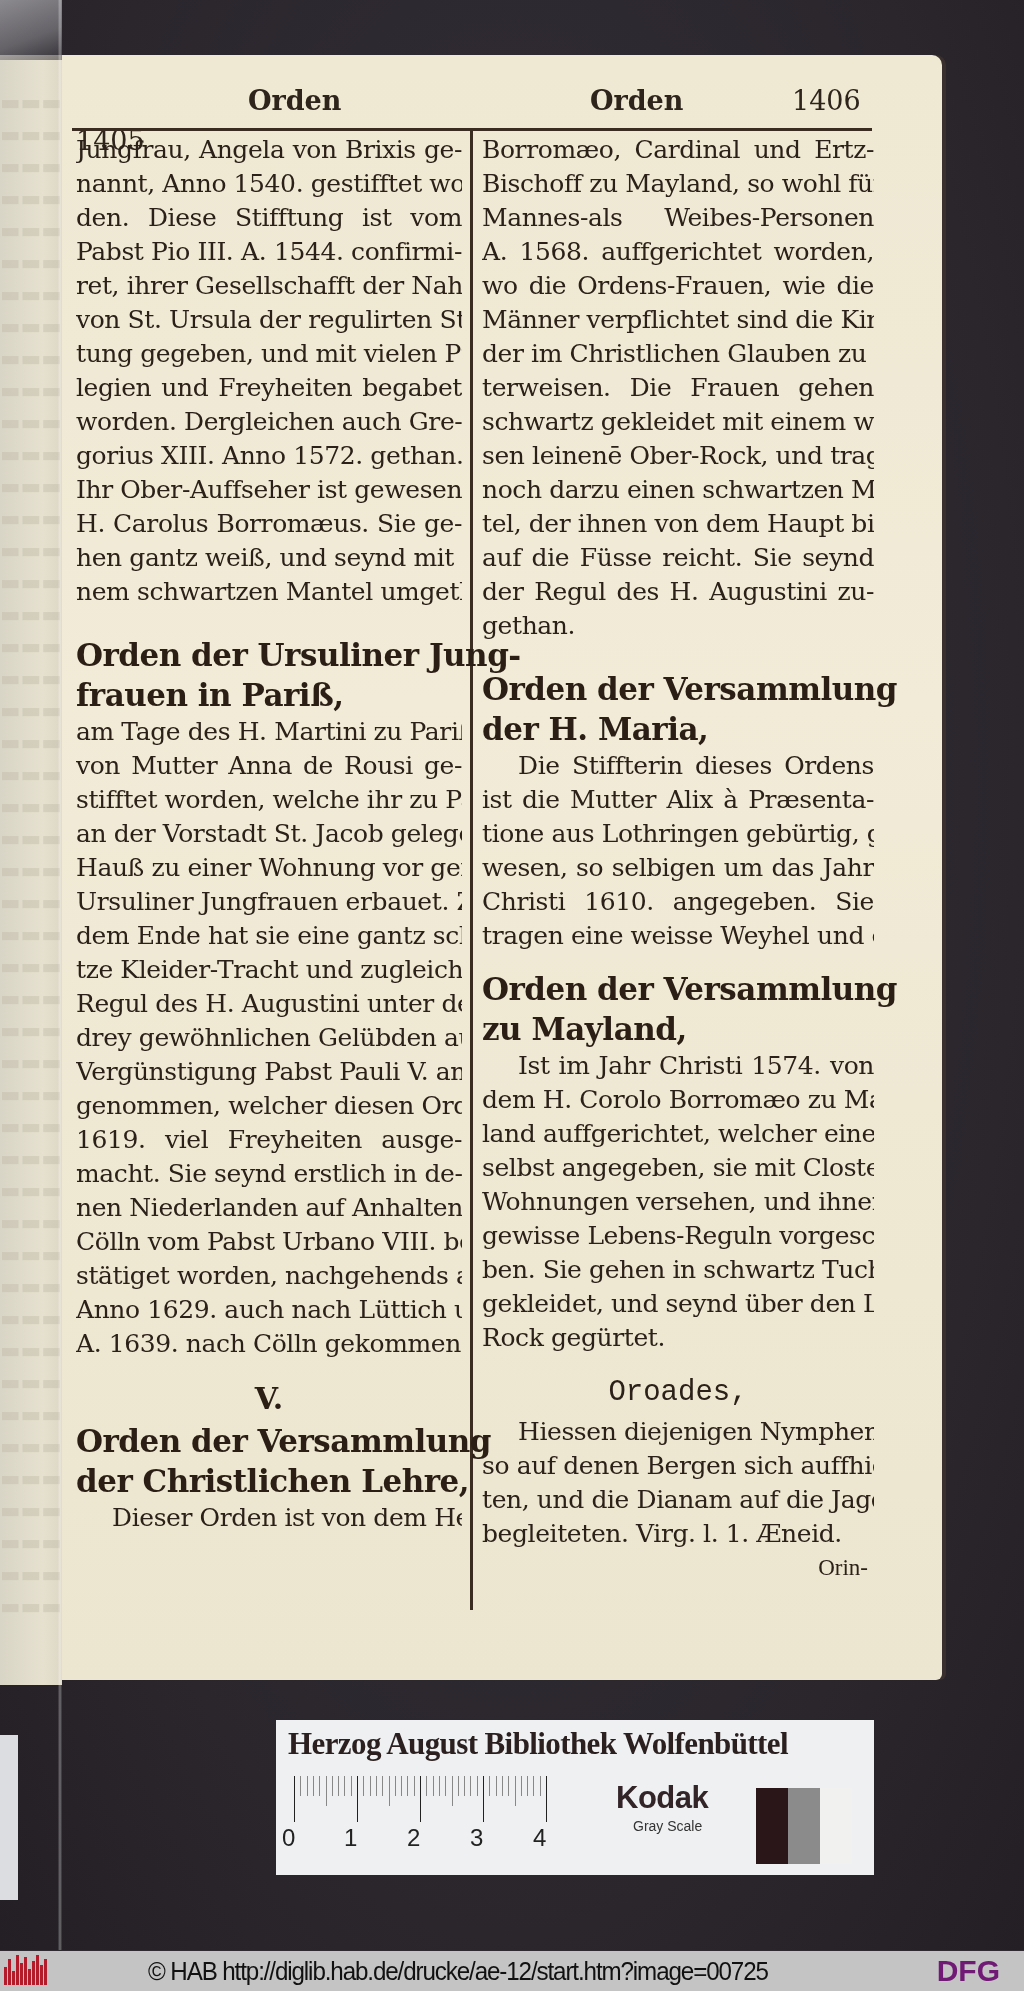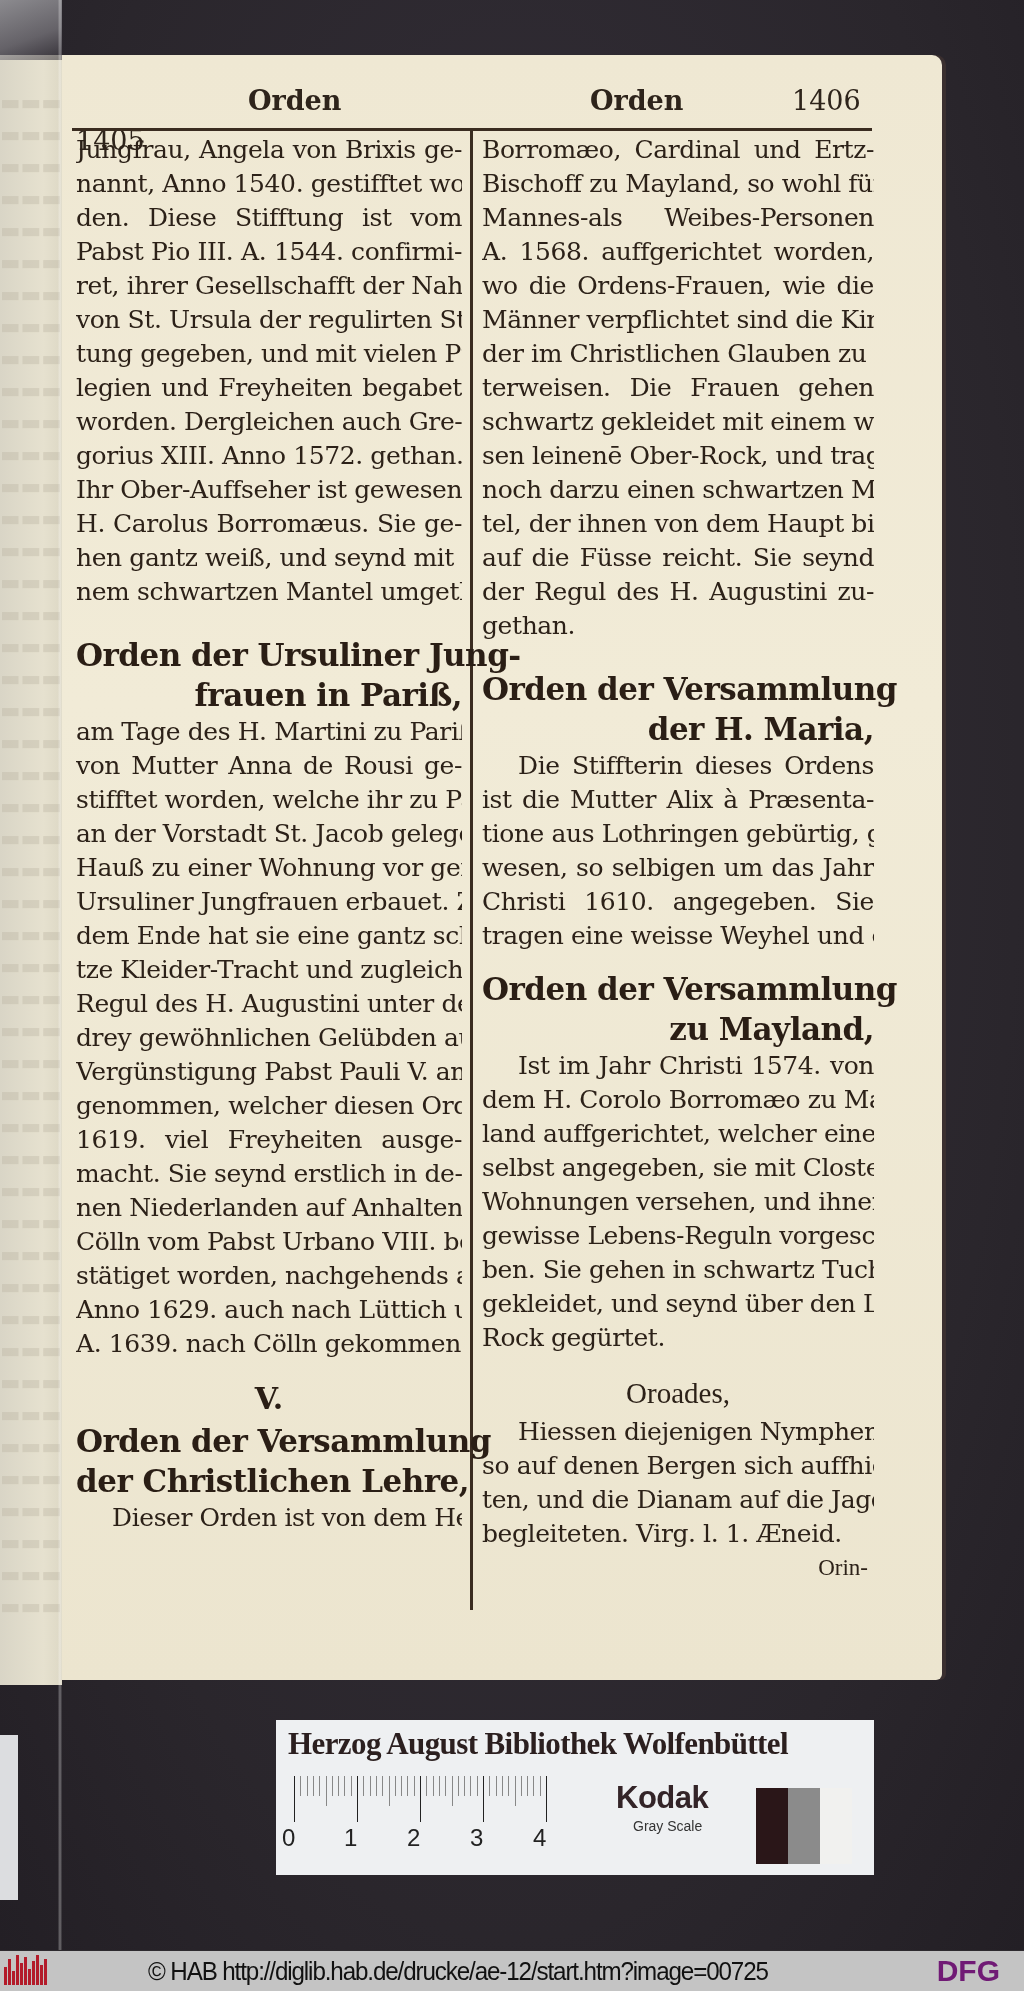--- a/index.html
+++ b/index.html
@@ -68,30 +68,30 @@
     .col-right { left: 420px; width: 392px; }
     .line {
       white-space: nowrap; text-align: justify; text-align-last: justify;
       height: 34px; overflow: hidden; letter-spacing: -0.4px;
     }
     .line.last { text-align-last: left; }
     .line.indent { padding-left: 36px; }
     .heading {
       font-family: "DejaVu Serif", serif; font-weight: bold;
       font-size: 31px; line-height: 40px; color: #2a1e15;
-      white-space: nowrap; text-align: right; letter-spacing: -0.5px;
+      white-space: nowrap; text-align: left; letter-spacing: -0.5px;
     }
     .heading.first { text-align: justify; text-align-last: justify; }
     .gap-s { height: 16px; }
     .gap-m { height: 26px; }
     .section-mark {
       text-align: center; font-weight: bold; font-size: 30px; line-height: 44px; color: #2a1e15;
     }
     .latin-title {
-      text-align: center; font-family: Liberation Serif, serif; font-size: 29px;
+      text-align: center; font-family: Liberation Mono, monospace; font-size: 29px;
       line-height: 44px; color: #2c2118;
     }
     .catchword {
       text-align: right; font-family: "Liberation Serif", serif; font-size: 23px;
       color: #2c2118; padding-right: 6px; line-height: 34px;
     }
 
     
     .card {
       position: absolute; left: 276px; top: 1720px; width: 598px; height: 155px;

